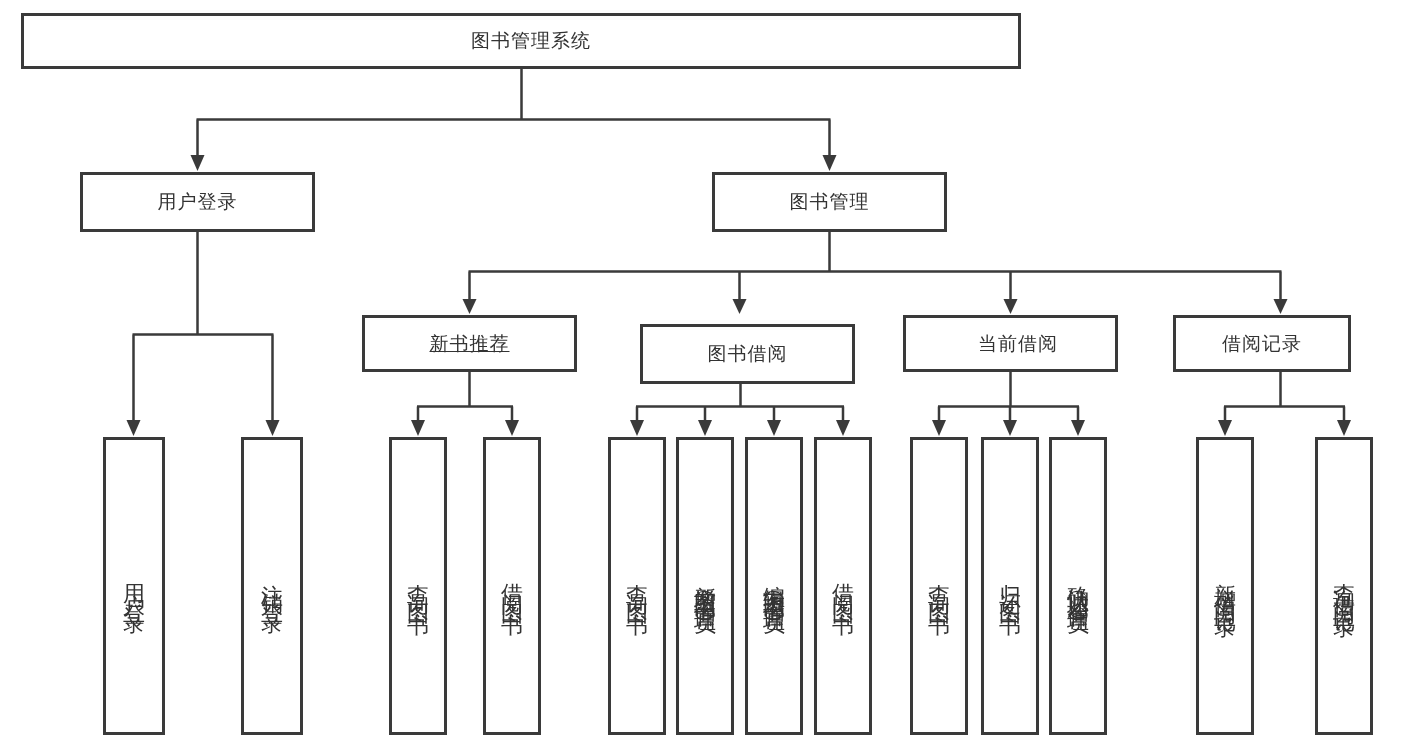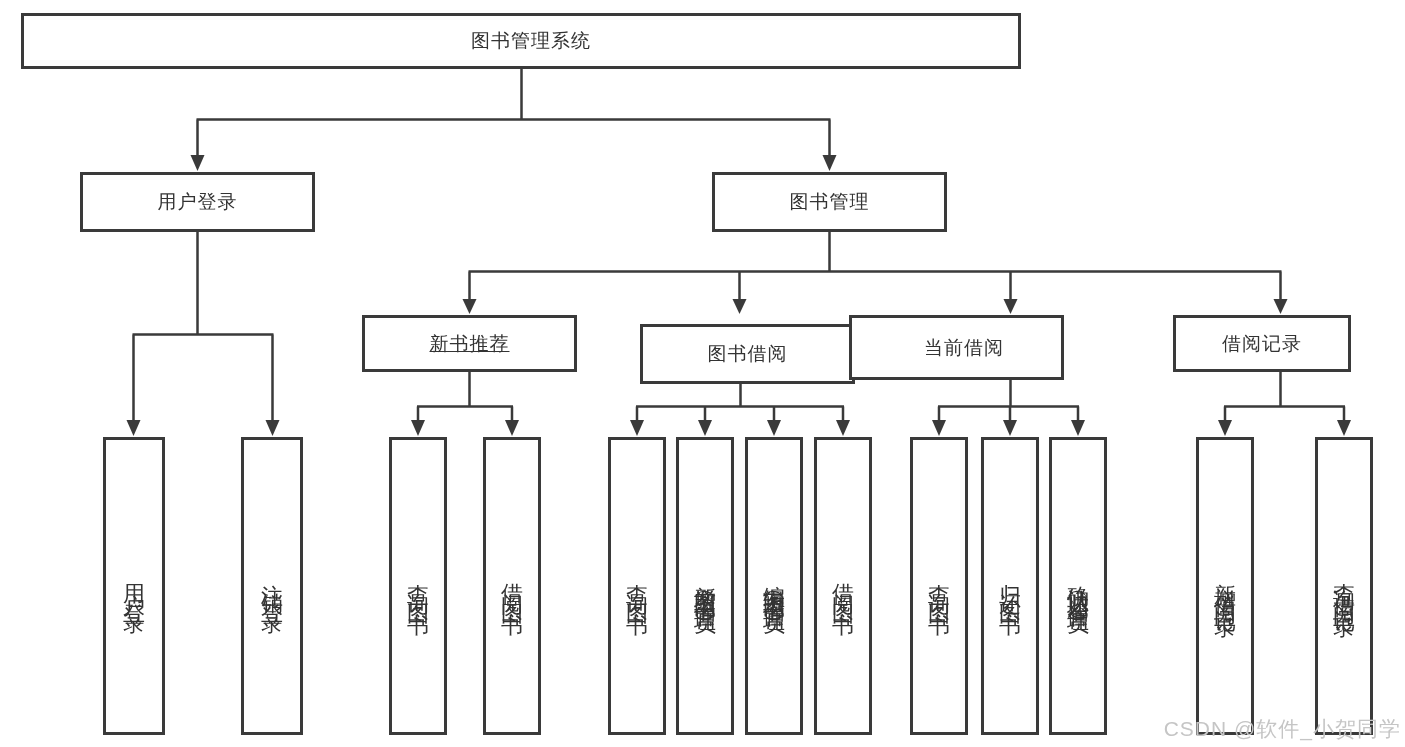--- a/index.html
+++ b/index.html
@@ -87,21 +87,21 @@
   <div class="hbox" style="left:712px;top:172px;width:235px;height:60px;">
     <span>图书管理</span>
   </div>
 
   <div class="hbox" style="left:362px;top:315px;width:215px;height:57px;text-decoration:underline;">
     <span>新书推荐</span>
   </div>
   <div class="hbox" style="left:633px;top:324px;width:215px;height:60px;margin-left:7px;">
     <span>图书借阅</span>
   </div>
-  <div class="hbox" style="left:849px;top:315px;width:215px;height:65px;padding-left:15px;">
+  <div class="hbox" style="left:903px;top:315px;width:215px;height:57px;padding-left:15px;">
     <span>当前借阅</span>
   </div>
   <div class="hbox" style="left:1173px;top:315px;width:178px;height:57px;">
     <span>借阅记录</span>
   </div>
 
   <div class="vbox" style="left:103px;width:62px;">
     <span>用户登录</span>
   </div>
   <div class="vbox" style="left:241px;width:62px;">
@@ -138,14 +138,13 @@
     <span>确认归还（管理员）</span>
   </div>
 
   <div class="vbox" style="left:1196px;width:58px;letter-spacing:7px;">
     <span>新增借阅记录</span>
   </div>
   <div class="vbox" style="left:1315px;width:58px;letter-spacing:7px;">
     <span>查询借阅记录</span>
   </div>
 
-  <div class="watermark">CSDN @软件_小贺同学</div>
 </div>
 
 </body></html>

